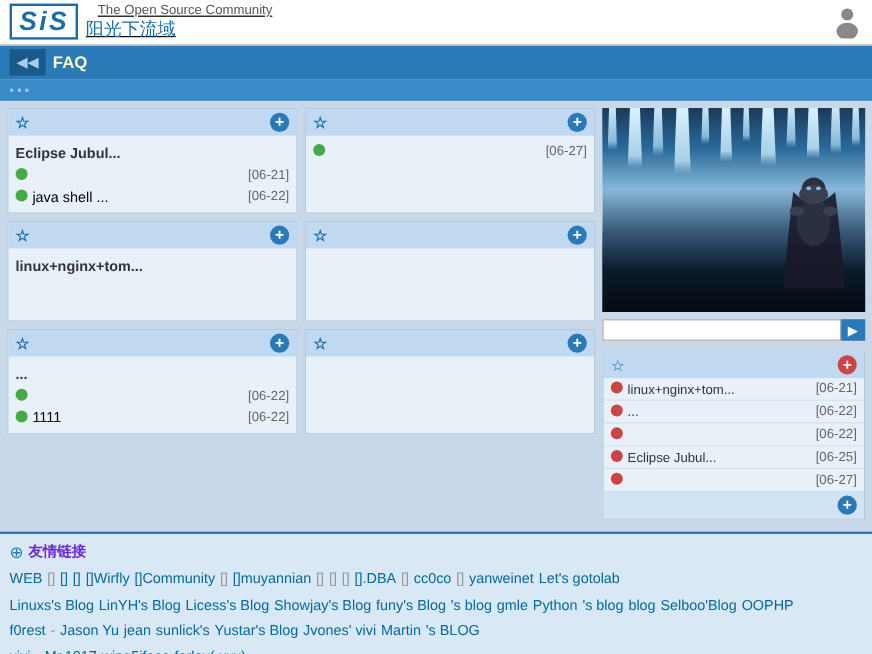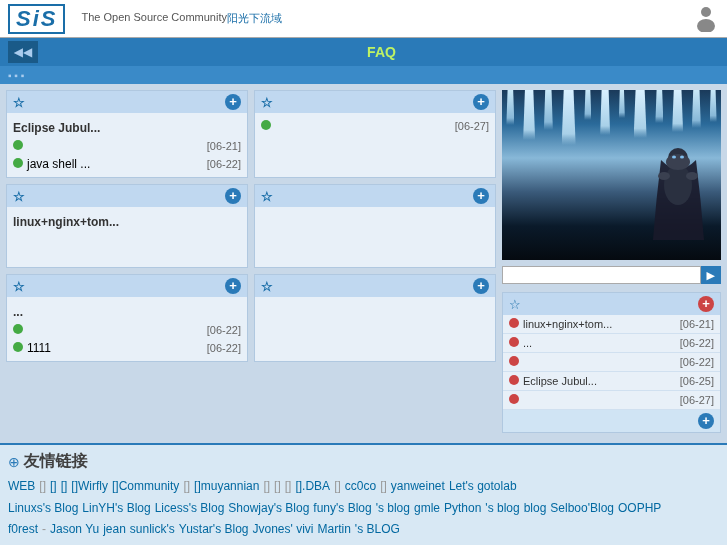--- a/index.html
+++ b/index.html
@@ -31,21 +31,21 @@
       border: 2px solid #1a6ea8;
       padding: 2px 6px;
       line-height: 1;
     }
     .logo-subtitle {
       margin-left: 10px;
       font-size: 11px;
       color: #555;
     }
     .logo-cn {
-      font-size: 11px;
+      font-size: 15px;
       color: #1a6ea8;
     }
     .header-user {
       position: absolute;
       right: 8px;
       top: 4px;
       width: 24px;
       height: 30px;
       color: #888;
       font-size: 20px;
@@ -64,25 +64,25 @@
       width: 30px;
       height: 22px;
       display: flex;
       align-items: center;
       justify-content: center;
       color: #fff;
       font-size: 10px;
       margin-right: 6px;
     }
     .nav-title {
-      color: #bef264;
+      color: #fef9c3;
       font-size: 14px;
       font-weight: bold;
       flex: 1;
-      text-align: center;
+      text-align: left;
     }
 
     
     .main-content {
       display: flex;
       padding: 6px;
       gap: 6px;
     }
 
     
@@ -265,23 +265,23 @@
       display: flex;
       align-items: center;
       gap: 4px;
       margin-bottom: 4px;
     }
     .friends-icon {
       color: #2a7ab8;
       font-size: 14px;
     }
     .friends-label {
-      color: #404040;
+      color: #6d28d9;
       font-weight: bold;
-      font-size: 16px;
+      font-size: 12px;
       font-family: Liberation Serif, serif;
     }
     .link-item {
       color: #0369a1;
       text-decoration: none;
       cursor: pointer;
     }
     .links-row {
       display: flex;
       flex-wrap: wrap;
@@ -304,23 +304,23 @@
       padding: 0 8px;
       gap: 8px;
       font-size: 11px;
       color: #cce4f8;
     }
   </style>
 </head>
 <body>
 
 <div class="header">
-  <div style="display:flex;align-items:center;gap:6px;">
+  <div style="display:flex;align-items:flex-start;gap:6px;">
     <div class="logo-text">SiS</div>
-    <div style="display:flex;flex-direction:row;">
+    <div style="display:flex;flex-direction:column;text-decoration:underline;">
       <span class="logo-subtitle">The Open Source Community</span>
       <span class="logo-cn">阳光下流域</span>
     </div>
   </div>
   <div class="header-user">
     <svg width="22" height="28" viewBox="0 0 22 28">
       <circle cx="11" cy="8" r="5" fill="#888"></circle>
       <ellipse cx="11" cy="22" rx="9" ry="7" fill="#888"></ellipse>
     </svg>
   </div>

